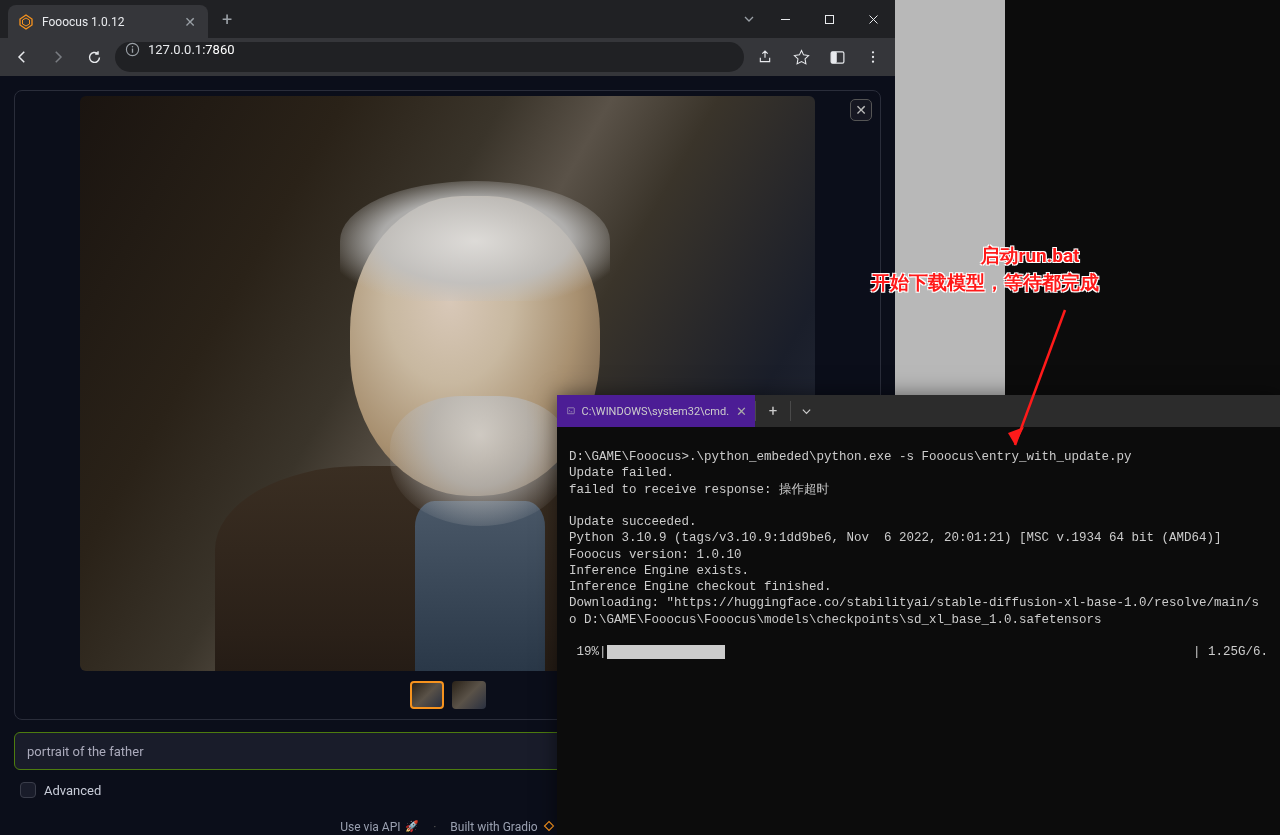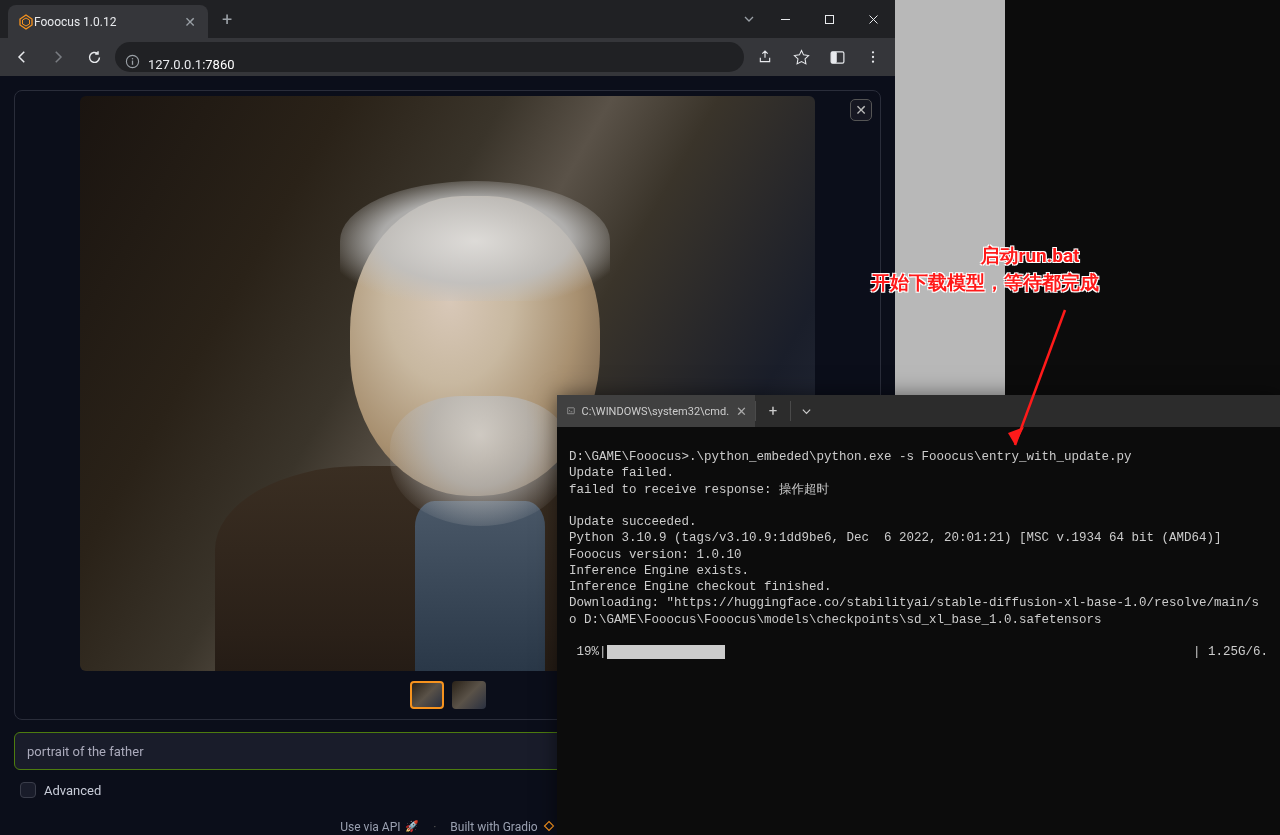--- a/index.html
+++ b/index.html
@@ -29,21 +29,21 @@
       padding-left: 8px;
     }
     .tab {
       background: #35363a;
       height: 33px;
       margin-top: 5px;
       border-radius: 8px 8px 0 0;
       display: flex;
       align-items: center;
       padding: 0 10px;
-      gap: 0;
+      gap: 8px;
       color: #e8eaed;
       font-size: 12px;
       width: 200px;
       position: relative;
     }
     .tab-favicon {
       width: 16px; height: 16px;
       display: flex;
       align-items: center;
       justify-content: center;
@@ -101,21 +101,21 @@
       color: #9aa0a6;
       cursor: pointer;
     }
     .tb-btn.enabled { color: #e8eaed; }
     .address-bar {
       flex: 1;
       height: 30px;
       background: #202124;
       border-radius: 15px;
       display: flex;
-      align-items: flex-end;
+      align-items: flex-start;
       padding: 0 10px;
       color: #9aa0a6;
       font-size: 13px;
       gap: 8px;
     }
     .url-main { color: #e8eaed; }
     .url-port { color: #ffffff; }
     .content {
       flex: 1;
       background: #0b0e1a;
@@ -265,21 +265,21 @@
       box-shadow: 0 0 20px rgba(0,0,0,0.5);
     }
     .term-titlebar {
       height: 32px;
       background: #2c2c2c;
       display: flex;
       align-items: center;
     }
     .term-tab {
       height: 32px;
-      background: #404040;
+      background: #4c1d95;
       display: flex;
       align-items: center;
       padding: 0 8px 0 10px;
       gap: 7px;
       color: #ccc;
       font-size: 11px;
       width: 198px;
     }
     .term-tab-icon {
       width: 14px; height: 14px;
@@ -515,21 +515,21 @@
       <svg width="11" height="11" viewBox="0 0 12 12">
           <path d="M2 4 L6 8 L10 4" stroke="#ccc" stroke-width="1.3" fill="none"></path>
         </svg>
     </div>
   </div>
   <div class="term-body"><span>D:\GAME\Fooocus&gt;.\python_embeded\python.exe -s Fooocus\entry_with_update.py</span>
 <span>Update failed.</span>
 <span>failed to receive response: 操作超时</span>
 <span></span>
 <span>Update succeeded.</span>
-<span>Python 3.10.9 (tags/v3.10.9:1dd9be6, Dec  6 2022, 20:01:21) [MSC v.1934 64 bit (AMD64)]</span>
+<span>Python 3.10.9 (tags/v3.10.9:1dd9be6, Nov  6 2022, 20:01:21) [MSC v.1934 64 bit (AMD64)]</span>
 <span>Fooocus version: 1.0.10</span>
 <span>Inference Engine exists.</span>
 <span>Inference Engine checkout finished.</span>
 <span>Downloading: "https://huggingface.co/stabilityai/stable-diffusion-xl-base-1.0/resolve/main/s</span>
 <span>o D:\GAME\Fooocus\Fooocus\models\checkpoints\sd_xl_base_1.0.safetensors</span>
 
 <span class="progress-line"><span class="progress-pct"> 19%|</span><span class="progress-filled"></span><span style="flex:1"></span><span class="progress-rest">| 1.25G/6.</span></span></div>
 </div>
 
 <div class="annotation">

